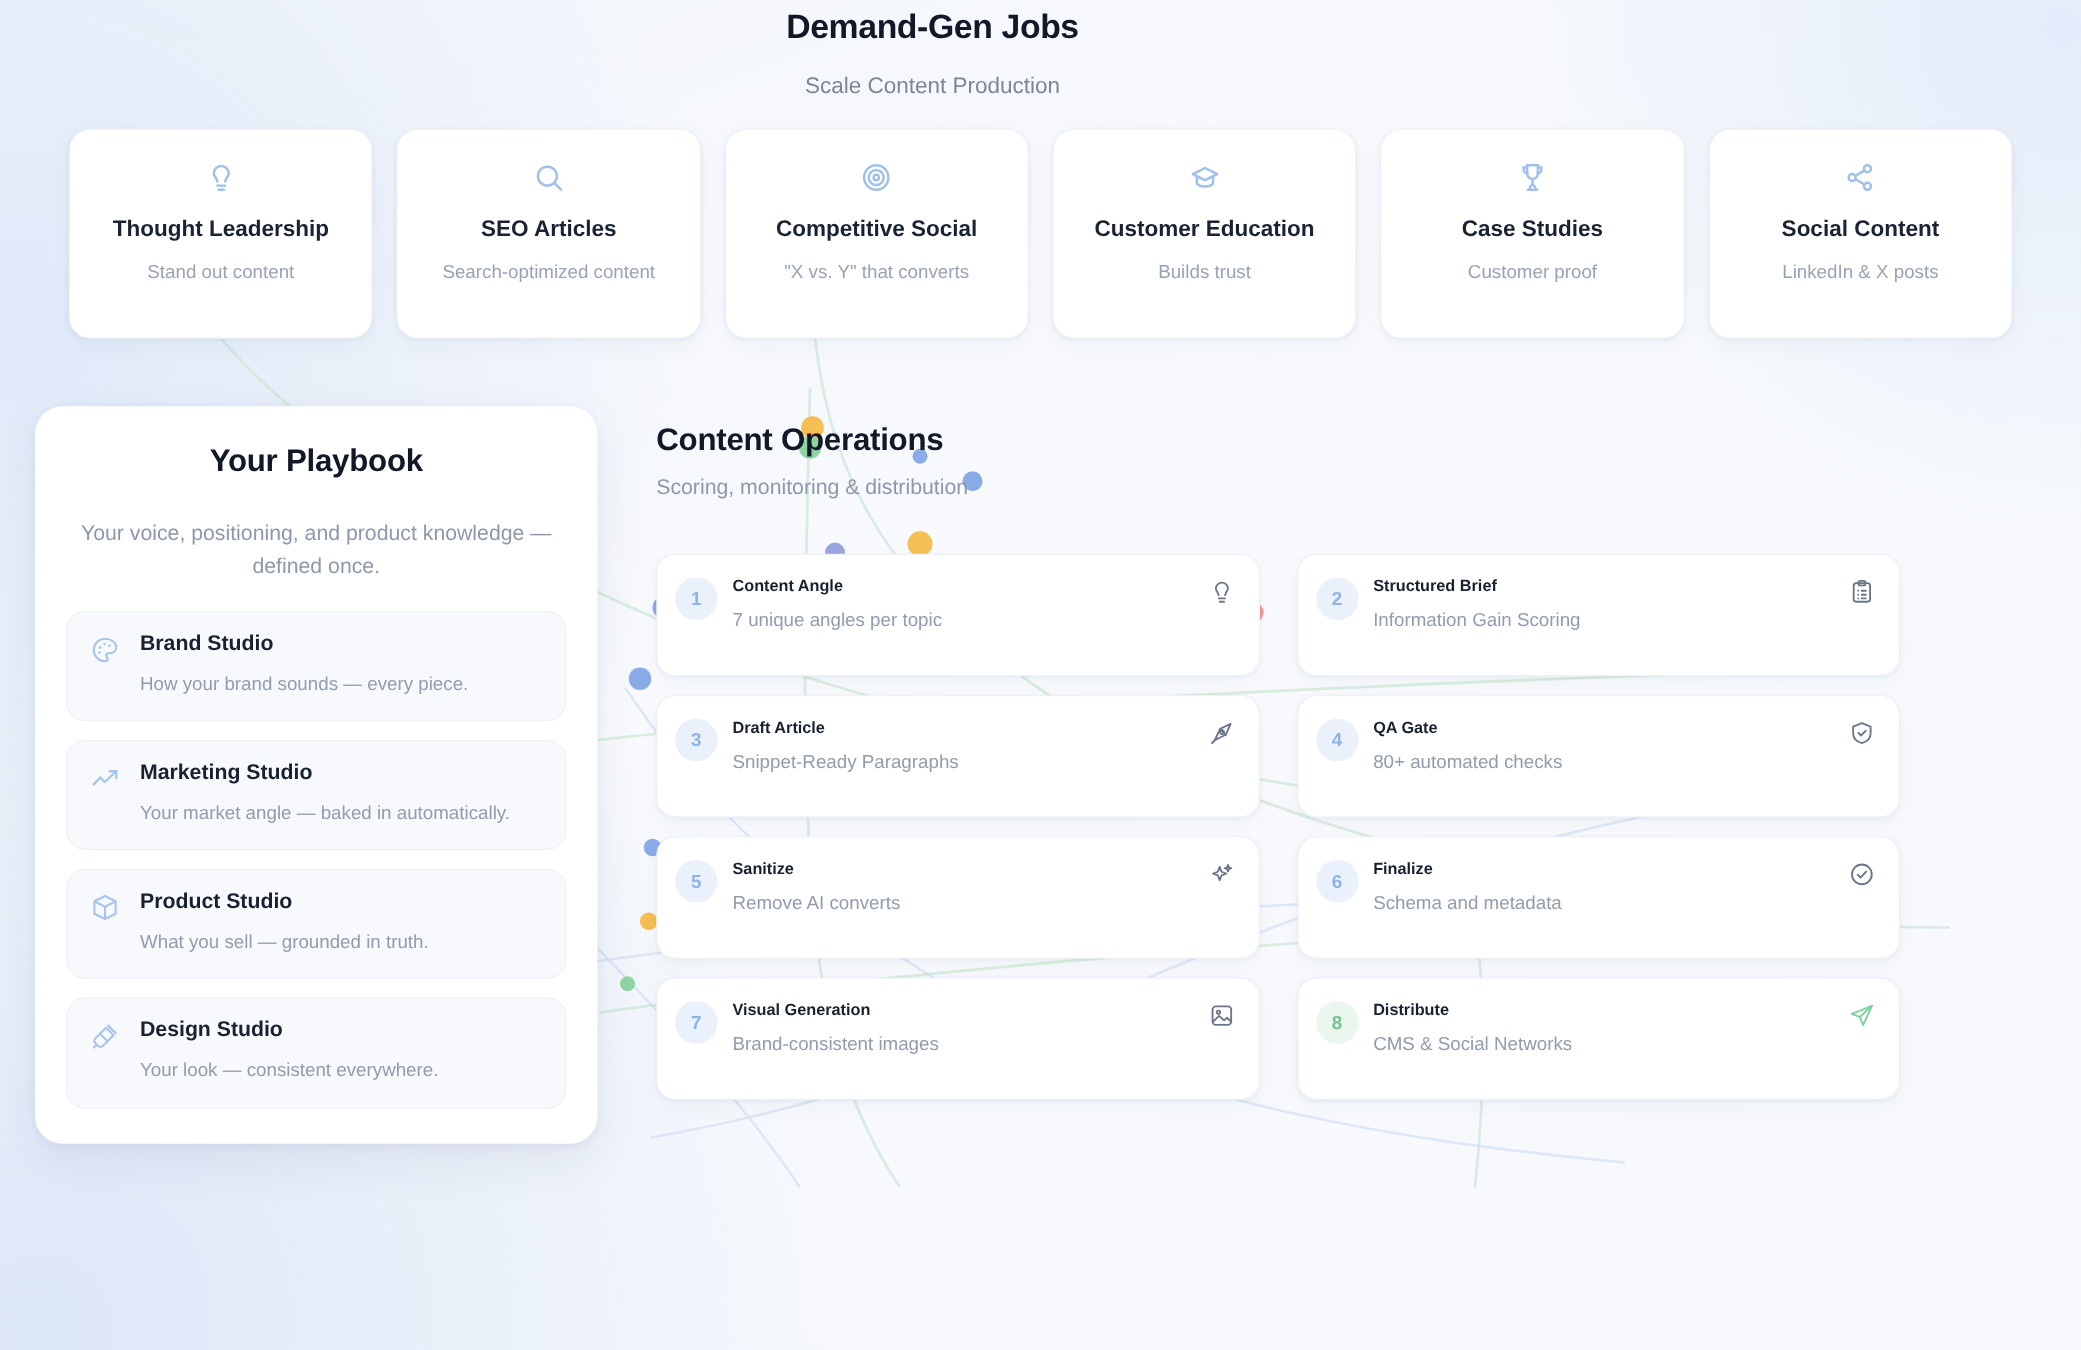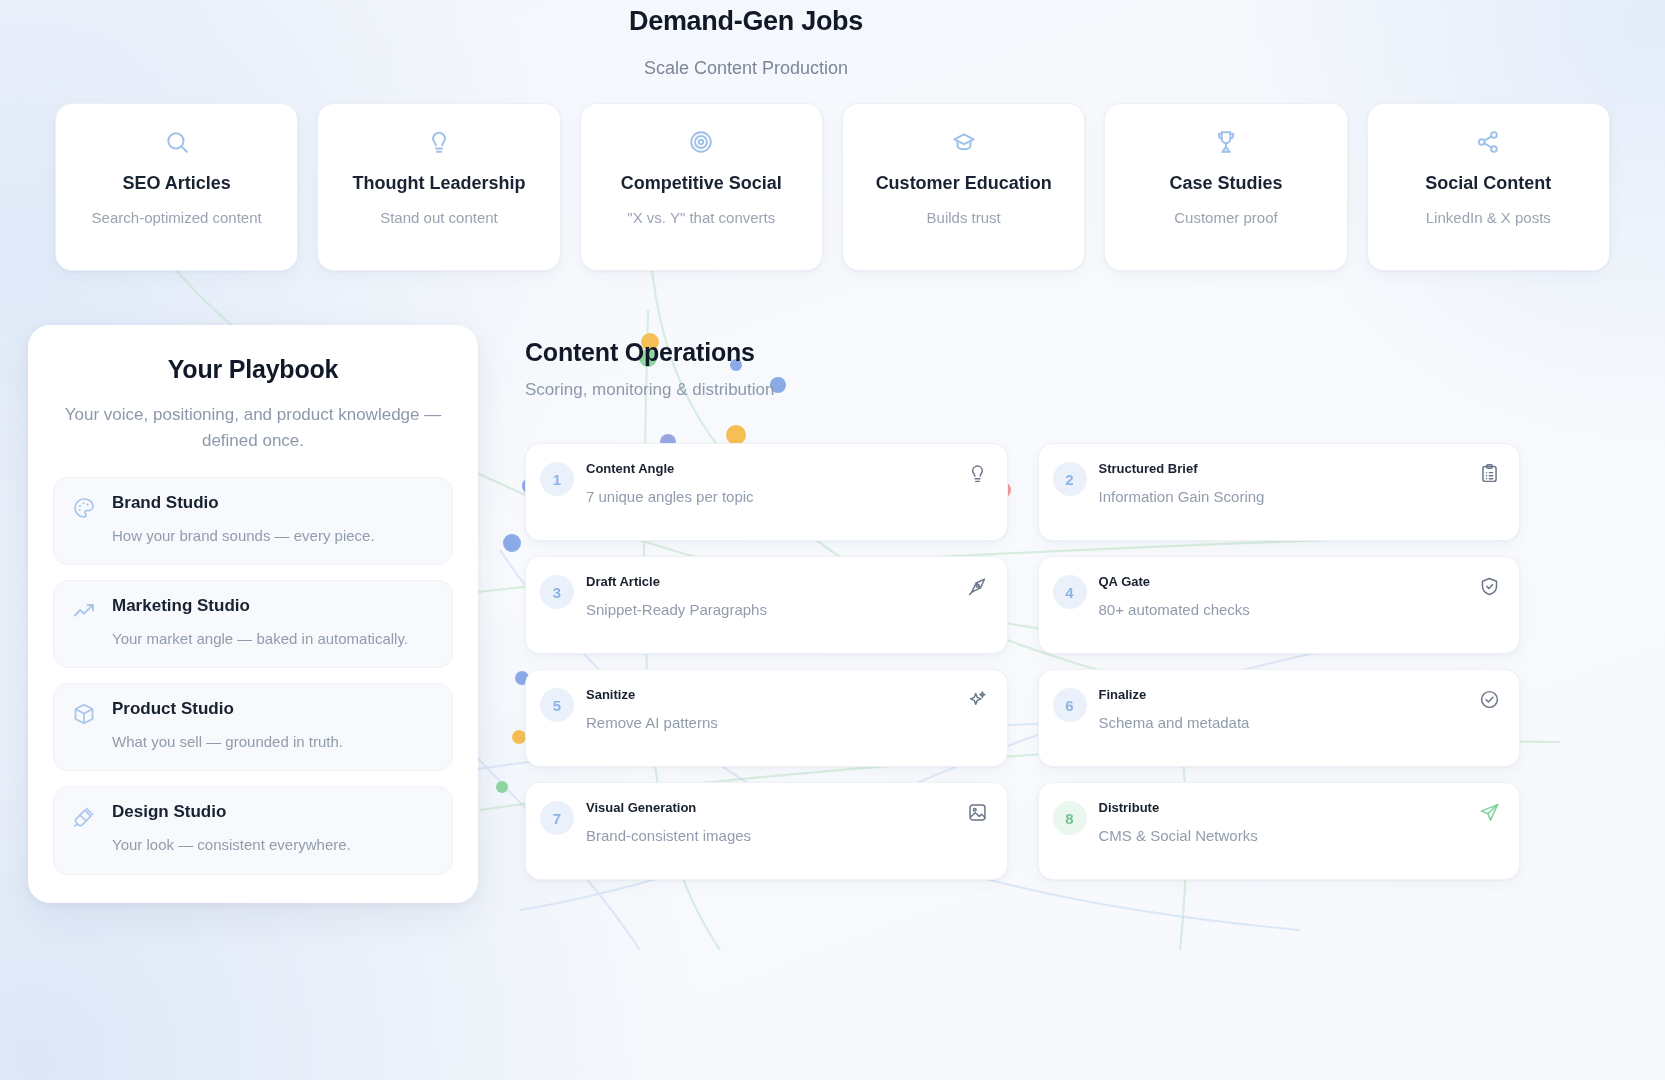--- a/index.html
+++ b/index.html
@@ -105,21 +105,21 @@
     z-index: 6;
   }
   .playbook-title {
     text-align: center;
     font-size: 25px;
     font-weight: bold;
     color: #111827;
     letter-spacing: -0.2px;
   }
   .playbook-sub {
-    margin-top: 18px;
+    margin-top: 30px;
     text-align: center;
     font-size: 17px;
     color: #8d99ab;
     line-height: 1.55;
     padding: 0 8px;
   }
   .studio-list { margin-top: 22px; }
   .studio-item {
     background: #f7f9fc;
     border: 1px solid #eef2f7;
@@ -270,38 +270,38 @@
 <div class="page-header">
   <div class="page-title">Demand-Gen Jobs</div>
   <div class="page-subtitle">Scale Content Production</div>
 </div>
 
 <div class="jobs-row">
 
   <div class="job-card">
     <div class="job-icon">
       <svg width="26" height="26" viewBox="0 0 24 24" fill="none" stroke="currentColor" stroke-width="1.8" stroke-linecap="round">
-          <circle cx="11" cy="11" r="7"></circle>
-          <path d="M16.2 16.2 L21 21"></path>
-        </svg>
-    </div>
-    <div class="job-title">SEO Articles</div>
-    <div class="job-desc">Search-optimized content</div>
+          <path d="M9 15 C9 12.5 6.5 11.5 6.5 9 A5.5 5.5 0 0 1 17.5 9 C17.5 11.5 15 12.5 15 15"></path>
+          <path d="M9.2 18h5.6"></path>
+          <path d="M10 21h4"></path>
+        </svg>
+    </div>
+    <div class="job-title">Thought Leadership</div>
+    <div class="job-desc">Stand out content</div>
   </div>
 
   <div class="job-card">
     <div class="job-icon">
       <svg width="26" height="26" viewBox="0 0 24 24" fill="none" stroke="currentColor" stroke-width="1.8" stroke-linecap="round">
-          <path d="M9 15 C9 12.5 6.5 11.5 6.5 9 A5.5 5.5 0 0 1 17.5 9 C17.5 11.5 15 12.5 15 15"></path>
-          <path d="M9.2 18h5.6"></path>
-          <path d="M10 21h4"></path>
-        </svg>
-    </div>
-    <div class="job-title">Thought Leadership</div>
-    <div class="job-desc">Stand out content</div>
+          <circle cx="11" cy="11" r="7"></circle>
+          <path d="M16.2 16.2 L21 21"></path>
+        </svg>
+    </div>
+    <div class="job-title">SEO Articles</div>
+    <div class="job-desc">Search-optimized content</div>
   </div>
 
   <div class="job-card">
     <div class="job-icon">
       <svg width="26" height="26" viewBox="0 0 24 24" fill="none" stroke="currentColor" stroke-width="1.8">
           <circle cx="12" cy="12" r="9"></circle>
           <circle cx="12" cy="12" r="5.5"></circle>
           <circle cx="12" cy="12" r="2"></circle>
         </svg>
     </div>
@@ -482,21 +482,21 @@
           <path d="M12 2.8 20 6v6c0 4.6-3.2 7.7-8 9.2C7.2 19.7 4 16.6 4 12V6z"></path>
           <path d="M8.8 11.8 11.2 14.2 15.5 9.9"></path>
         </svg>
     </span>
   </div>
 
   <div class="step-card">
     <div class="step-badge">5</div>
     <div class="step-body">
       <div class="step-title">Sanitize</div>
-      <div class="step-desc">Remove AI patterns</div>
+      <div class="step-desc">Remove AI converts</div>
     </div>
     <span class="step-icon">
       <svg width="21" height="21" viewBox="0 0 24 24" fill="none" stroke="currentColor" stroke-width="1.7" stroke-linejoin="round">
           <path d="M10 5.2 11.7 9.6 16 11.3 11.7 13 10 17.4 8.3 13 4 11.3 8.3 9.6z"></path>
           <path d="M17.6 3.4 18.4 5.6 20.6 6.4 18.4 7.2 17.6 9.4 16.8 7.2 14.6 6.4 16.8 5.6z"></path>
           <path d="M5.4 17.4h.02"></path>
         </svg>
     </span>
   </div>
 

